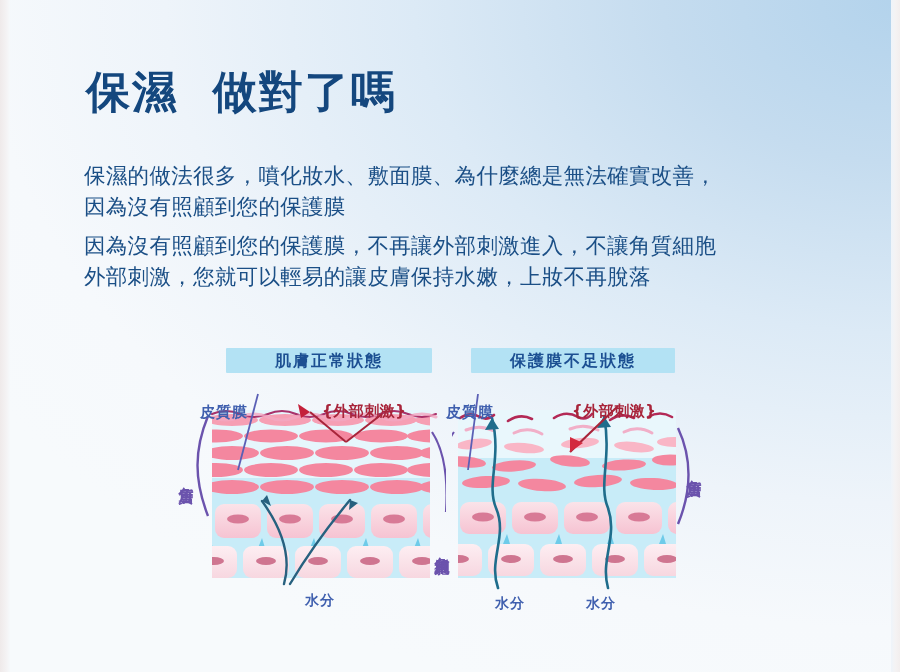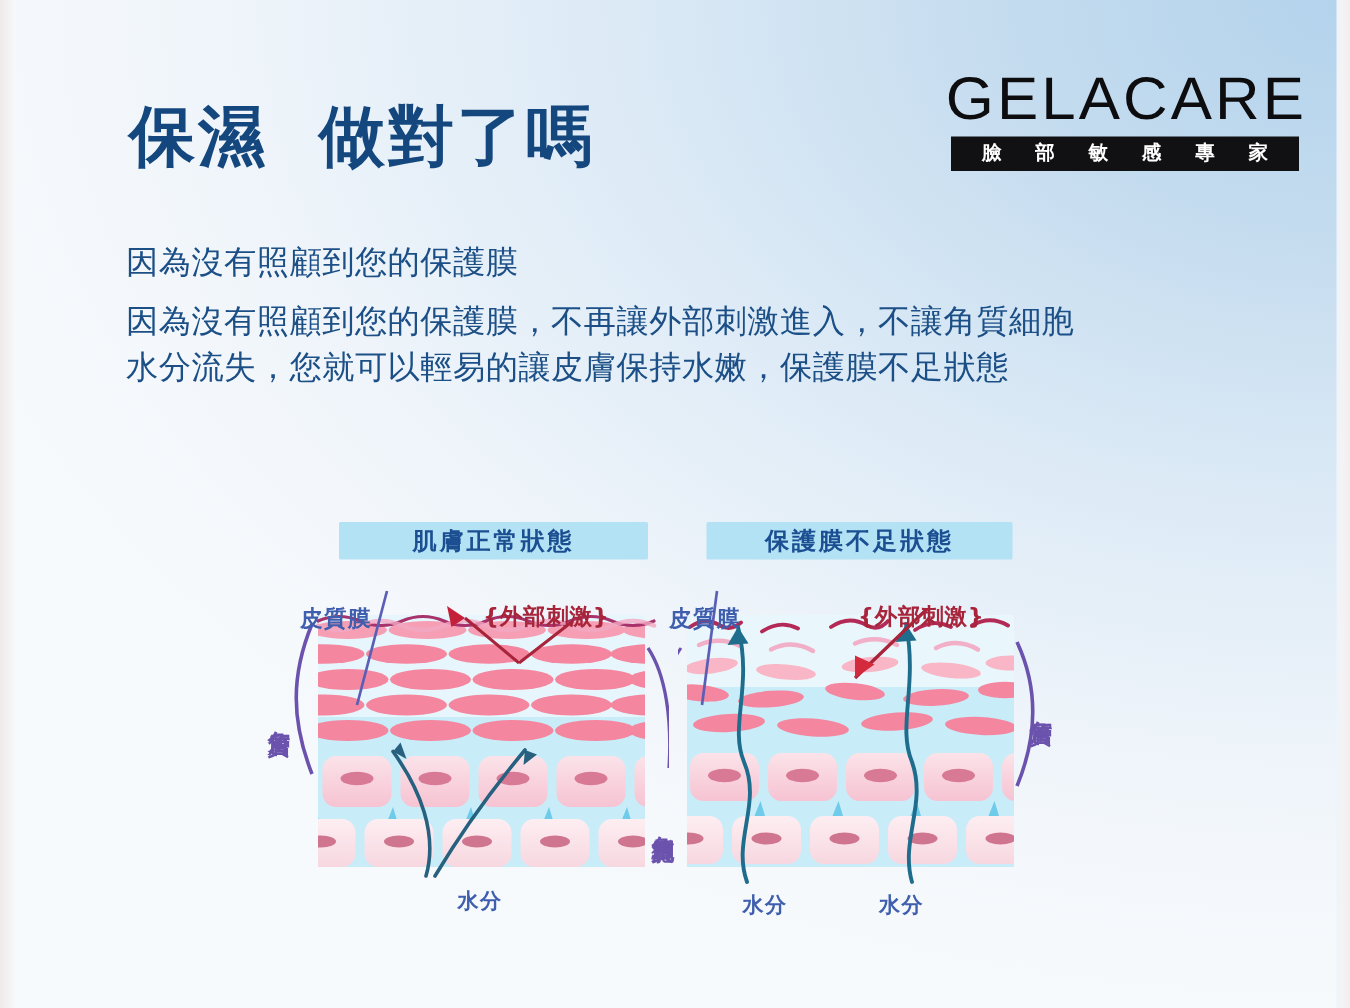--- a/index.html
+++ b/index.html
@@ -76,31 +76,28 @@
   .lbl-water{font-size:14px;font-weight:700;color:#3f5fae;letter-spacing:1px;margin-top:12px;}
 
   svg{display:block;}
   .skin-svg{position:absolute;}
 </style>
 </head>
 <body>
 
 <div id="page">
 
-  <div class="logo-wrap">
-    <div class="logo-word">GELACARE</div>
-    <div class="logo-bar">臉 部 敏 感 專 家</div>
-  </div>
 
   <div class="headline">保濕  做對了嗎</div>
 
   <div class="body-copy">
+    <p>保濕的做法很多，噴化妝水、敷面膜、為什麼總是無法確實改善，</p>
     <p>因為沒有照顧到您的保護膜</p>
     <p class="gap">因為沒有照顧到您的保護膜，不再讓外部刺激進入，不讓角質細胞</p>
-    <p>水分流失，您就可以輕易的讓皮膚保持水嫩，保護膜不足狀態</p>
+    <p>外部刺激，您就可以輕易的讓皮膚保持水嫩，上妝不再脫落</p>
   </div>
 
   <div class="diagram">
 
     <div class="panel-title left">肌膚正常狀態</div>
     <div class="panel-title right">保護膜不足狀態</div>
 
     <svg class="skin-svg" style="left:196px;top:48px;" width="250" height="215" viewBox="0 0 250 215">
       <defs>
         <linearGradient id="lCellG" x1="0" y1="0" x2="0" y2="1">

